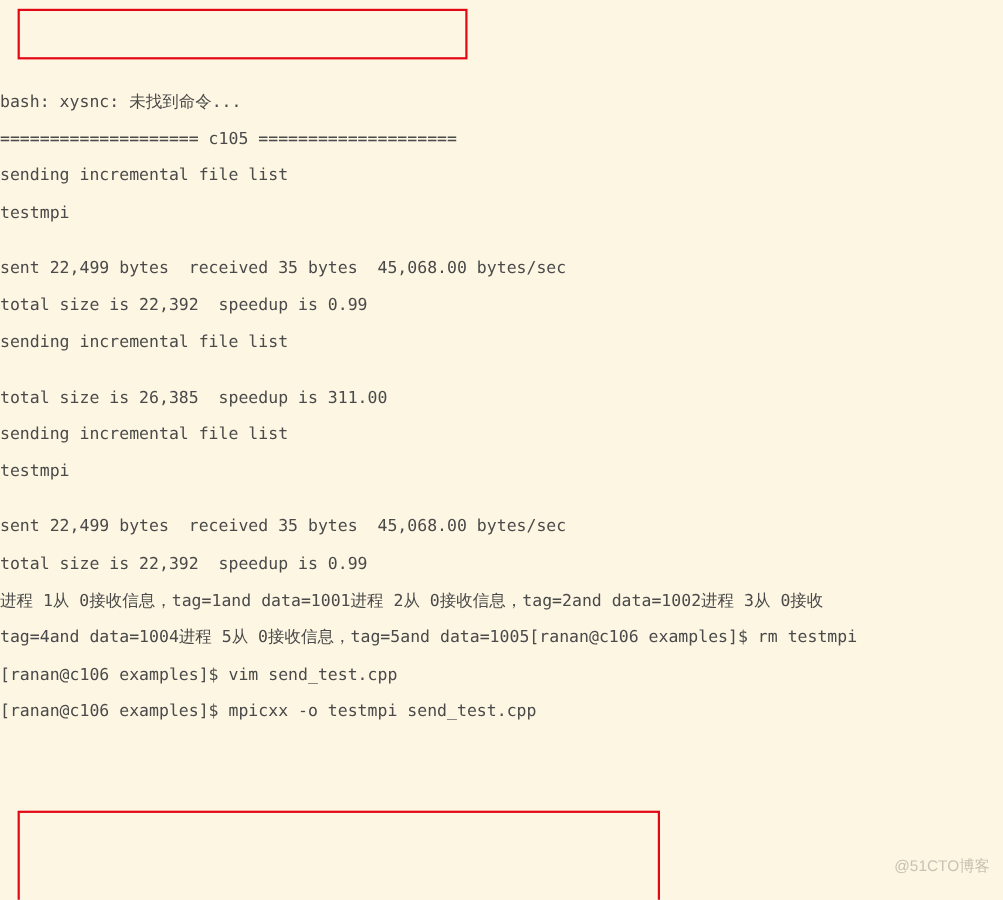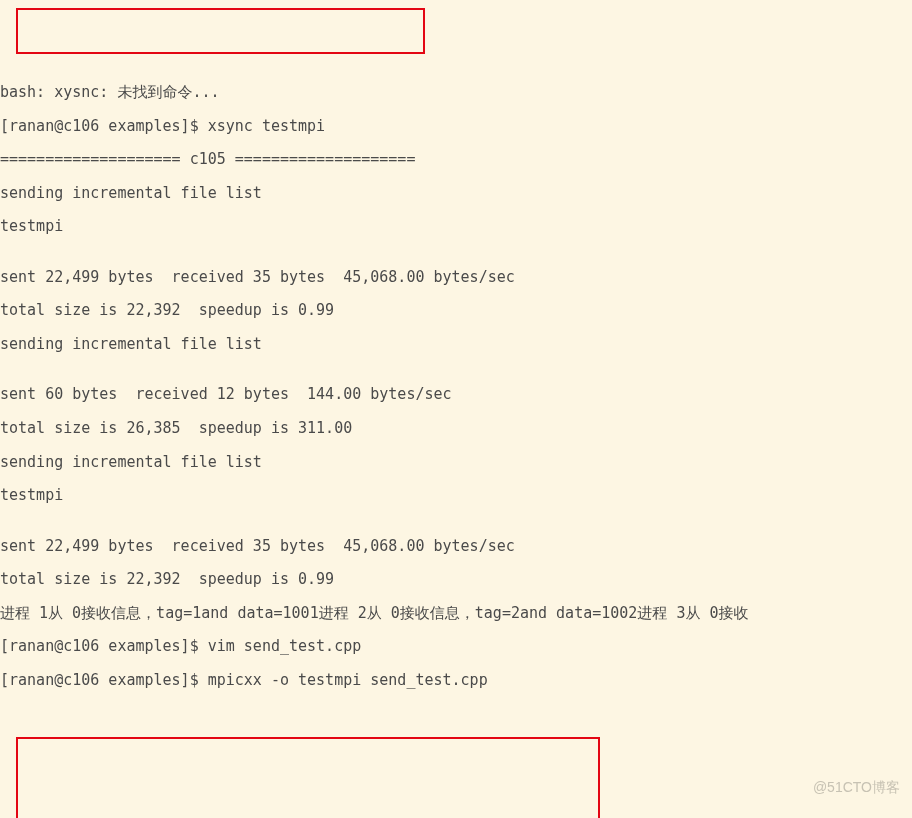--- a/index.html
+++ b/index.html
@@ -33,37 +33,36 @@
     white-space:nowrap;
   }
 </style>
 </head>
 <body>
 
 
 
 <div class="term">
 <span class="line">bash: xysnc: 未找到命令...</span>
-<span class="line">[ranan@c106 examples]$ xsync testmpi</span>
 <span class="line">==================== c105 ====================</span>
 <span class="line">sending incremental file list</span>
 <span class="line">testmpi</span>
 <span class="line"></span>
 <span class="line">sent 22,499 bytes  received 35 bytes  45,068.00 bytes/sec</span>
 <span class="line">total size is 22,392  speedup is 0.99</span>
 <span class="line">sending incremental file list</span>
 <span class="line"></span>
-<span class="line">sent 60 bytes  received 12 bytes  144.00 bytes/sec</span>
 <span class="line">total size is 26,385  speedup is 311.00</span>
 <span class="line">sending incremental file list</span>
 <span class="line">testmpi</span>
 <span class="line"></span>
 <span class="line">sent 22,499 bytes  received 35 bytes  45,068.00 bytes/sec</span>
 <span class="line">total size is 22,392  speedup is 0.99</span>
 <span class="line">进程 1从 0接收信息，tag=1and data=1001进程 2从 0接收信息，tag=2and data=1002进程 3从 0接收</span>
+<span class="line">tag=4and data=1004进程 5从 0接收信息，tag=5and data=1005[ranan@c106 examples]$ rm testmpi</span>
 <span class="line">[ranan@c106 examples]$ vim send_test.cpp</span>
 <span class="line">[ranan@c106 examples]$ mpicxx -o testmpi send_test.cpp</span>
 
 
 
 
 <span class="line"></span>
 
 
 

